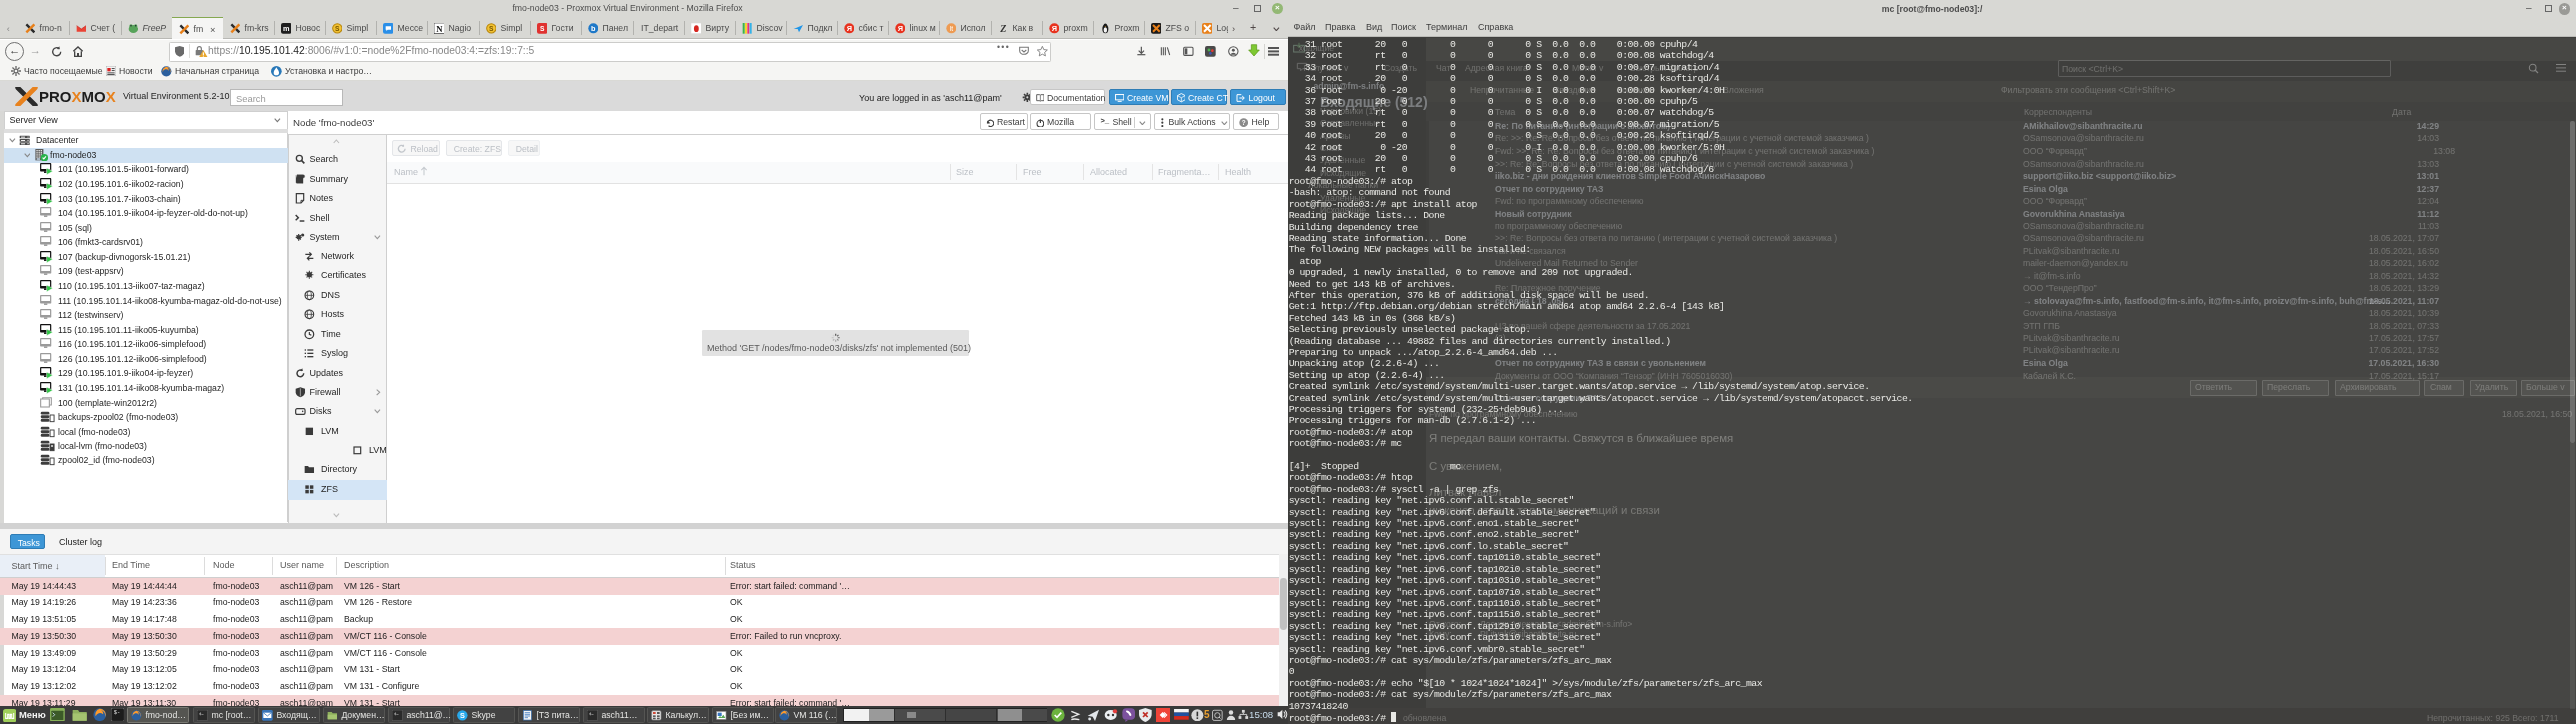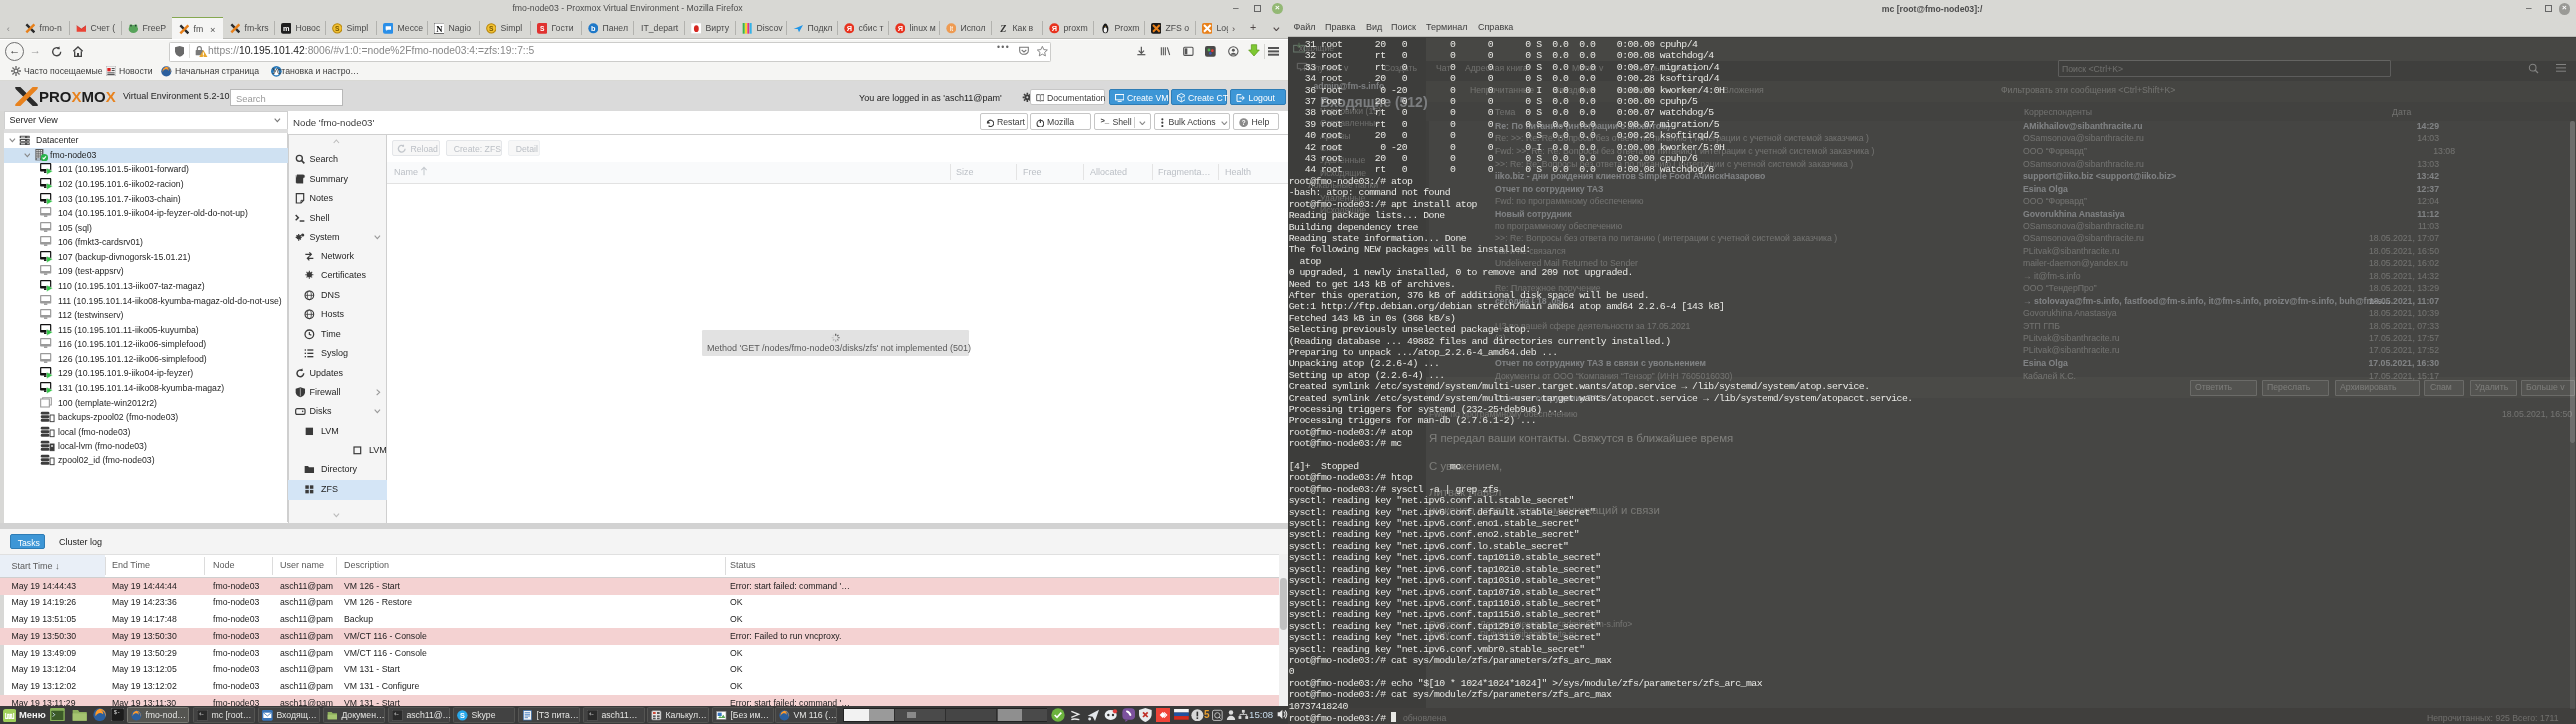--- a/index.html
+++ b/index.html
@@ -70,21 +70,21 @@
       <div class="tab" style="left:69px;width:51px;">
         <div class="tabico">
           <svg width="10.7" height="10.7" viewBox="0 0 16 16">
             <path d="M1 13 V4 L8 9 L15 4 V13 Z" fill="#ea4335"></path>
             <path d="M1 4 L8 9 L15 4" fill="none" stroke="#c5221f" stroke-width="1"></path>
           </svg>
         </div>
         <div class="tablbl">Счет (</div>
       </div>
       <div class="tabdiv" style="left:121px"></div>
-      <div class="tab" style="left:121px;width:51px;">
+      <div class="tab" style="left:121px;width:51px;font-style:italic;">
         <div class="tabico">
           <svg width="10.7" height="10.7" viewBox="0 0 16 16">
             <ellipse cx="8" cy="9" rx="7" ry="6" fill="#57a35a"></ellipse>
             <circle cx="4.5" cy="4.5" r="2.5" fill="#57a35a"></circle>
             <circle cx="11.5" cy="4.5" r="2.5" fill="#57a35a"></circle>
             <circle cx="4.5" cy="4.2" r="1.1" fill="#223"></circle>
             <circle cx="11.5" cy="4.2" r="1.1" fill="#223"></circle>
           </svg>
         </div>
         <div class="tablbl">FreeP</div>
@@ -384,21 +384,21 @@
     <div class="tx bmtx" style="left:119px;top:66px">Новости</div>
     <svg class="ab" style="left:161px;top:66px" width="10.7" height="10.7" viewBox="0 0 16 16">
       <circle cx="8" cy="8" r="7.6" fill="#2b5f9e"></circle>
       <path d="M8 1 a7 7 0 0 1 6 10 a8 8 0 0 0 -5 -9 q3 2 2.5 5 a5 5 0 0 0 -9 2 a7 7 0 0 1 5.5 -8" fill="#ff9b2a"></path>
     </svg>
     <div class="tx bmtx" style="left:175px;top:66px">Начальная страница</div>
     <svg class="ab" style="left:271px;top:66px" width="10.7" height="10.7" viewBox="0 0 16 16">
       <circle cx="8" cy="8" r="8" fill="#2878b8"></circle>
       <path d="M8 2 C9 5 12 6.5 12 10 a4 4 0 0 1 -8 0 C4 6.5 7 5 8 2" fill="#fff"></path>
     </svg>
-    <div class="tx bmtx" style="left:272px;top:66px">Установка и настро…</div>
+    <div class="tx bmtx" style="left:285px;top:66px">Установка и настро…</div>
     <div id="pv" class="ab"></div>
     <div id="pvhead" class="ab"></div>
     <svg class="ab" style="left:14.8px;top:87px" width="23" height="19" viewBox="0 0 34 28">
       <path d="M4 1 L30 27" stroke="#2b2b2b" stroke-width="7" stroke-linecap="round"></path>
       <path d="M30 1 L4 27" stroke="#e8821e" stroke-width="7" stroke-linecap="round"></path>
     </svg>
     <div class="tx" style="left:39px;top:88px;font-size:15px;font-weight:bold;letter-spacing:0px;color:#1c1c1c">PRO<span style="color:#e8821e">X</span>MO<span style="color:#e8821e">X</span></div>
     <div class="tx" style="left:123px;top:91px;font-size:9px;color:#1f1f1f">Virtual Environment 5.2-10</div>
     <div class="ab" style="left:230px;top:89px;width:113px;height:17.4px;background:#fff;border:0.7px solid #b8b8b8"></div>
     <div class="tx" style="left:236px;top:93px;font-size:9.4px;color:#9a9a9a">Search</div>
@@ -1386,21 +1386,21 @@
     <div class="mail" style="left:735px;top:133px;font-size:8.7px">OSamsonova@sibanthracite.ru</div>
     <div class="mail" style="right:137px;top:133px;text-align:right">14:03</div>
     <div class="mail" style="left:207px;top:146px;font-size:8.7px">Fwd: &gt;&gt;: Re: Re: Вопросы без ответа по питанию ( интеграции с учетной системой заказчика )</div>
     <div class="mail" style="left:735px;top:146px;font-size:8.7px">ООО “Форвард”</div>
     <div class="mail" style="right:121px;top:146px;text-align:left">13:08</div>
     <div class="mail" style="left:207px;top:159px;font-size:8.7px">&gt;&gt;: Re: Re: Вопросы без ответа по питанию ( интеграции с учетной системой заказчика )</div>
     <div class="mail" style="left:735px;top:159px;font-size:8.7px">OSamsonova@sibanthracite.ru</div>
     <div class="mail" style="right:137px;top:159px;text-align:right">13:03</div>
     <div class="mailb" style="left:207px;top:171px;font-size:8.7px">iiko.biz - дни рождения клиентов  Simple Food АчинскНазарово</div>
     <div class="mailb" style="left:735px;top:171px;font-size:8.7px">support@iiko.biz &lt;support@iiko.biz&gt;</div>
-    <div class="mailb" style="right:137px;top:171px;text-align:right">13:42</div>
+    <div class="mailb" style="right:137px;top:171px;text-align:right">13:01</div>
     <div class="mailb" style="left:207px;top:184px;font-size:8.7px">Отчет по сотруднику ТАЗ</div>
     <div class="mailb" style="left:735px;top:184px;font-size:8.7px">Esina Olga</div>
     <div class="mailb" style="right:137px;top:184px;text-align:right">12:37</div>
     <div class="mail" style="left:207px;top:196px;font-size:8.7px">Fwd: по программному  обеспечению</div>
     <div class="mail" style="left:735px;top:196px;font-size:8.7px">ООО “Форвард”</div>
     <div class="mail" style="right:137px;top:196px;text-align:right">12:04</div>
     <div class="mailb" style="left:207px;top:209px;font-size:8.7px">Новый сотрудник</div>
     <div class="mailb" style="left:735px;top:209px;font-size:8.7px">Govorukhina Anastasiya</div>
     <div class="mailb" style="right:137px;top:209px;text-align:right">11:12</div>
     <div class="mail" style="left:207px;top:221px;font-size:8.7px">по программному  обеспечению</div>

